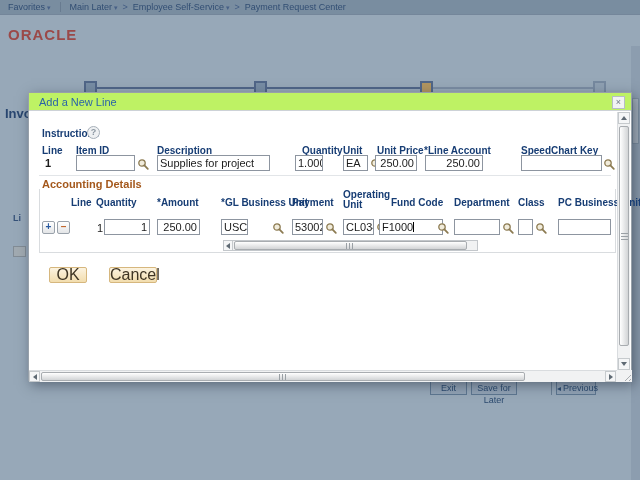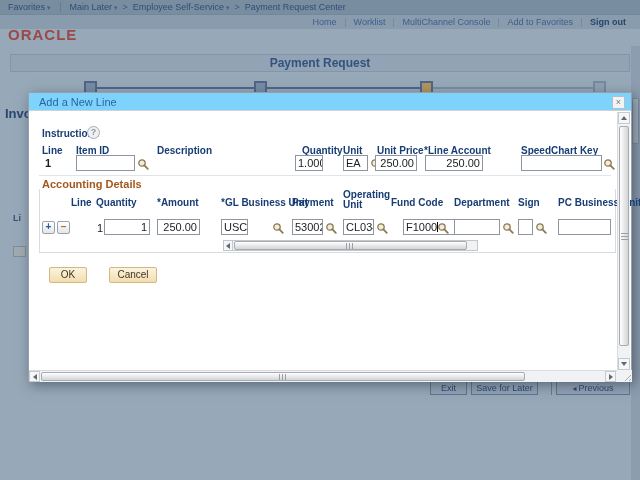--- a/index.html
+++ b/index.html
@@ -45,21 +45,21 @@
   .prev-arrow { font-size:8px; margin-right:2px; }
 
   .pagescroll { position:absolute; right:0; top:46px; width:9px; height:434px; background:#97a9ba; }
   .pagescroll-thumb { position:absolute; right:1px; top:52px; width:7px; height:46px; background:#b6c2cc; border:1px solid #8699aa; }
 
   .overlay { position:absolute; left:0; top:0; width:640px; height:480px; background:rgba(88,100,116,0.16); z-index:5; }
 
   
   .modal { position:absolute; left:28px; top:92px; width:604px; height:289px; background:#ffffff;
            border:1px solid #97a0a9; box-shadow:3px 4px 12px rgba(30,40,55,0.5); z-index:10; }
-  .mtitlebar { position:absolute; left:0; top:0; width:100%; height:18px; border-bottom:1px solid #cdd2d7; background:#7dd3fc; }
+  .mtitlebar { position:absolute; left:0; top:0; width:100%; height:18px; border-bottom:1px solid #cdd2d7; background:#bef264; }
   .mtitle-text { position:absolute; left:10px; top:3px; font-size:11px; color:#2a64a8; }
   .mclose { position:absolute; right:6px; top:3px; width:13px; height:13px; background:#f2f3f4;
             border:1px solid #b7bec5; color:#6e7984; font-size:9px; line-height:11px; text-align:center; cursor:default; }
 
   .lbl { position:absolute; font-size:10px; font-weight:bold; color:#173d74; white-space:nowrap; }
   .dval { position:absolute; font-size:11px; font-weight:bold; color:#1c1c1c; }
   .inp { position:absolute; top:62px; height:16px; background:#fff; border:1px solid #8d95a0;
          font-size:11px; color:#1c1c1c; padding:1px 2px; line-height:12px; overflow:hidden; white-space:nowrap; }
   .num { text-align:right; }
   .lkw { position:absolute; width:13px; height:13px; }
@@ -72,21 +72,21 @@
   .gridbox { position:absolute; left:10px; top:96px; width:577px; height:64px;
              border-left:1px solid #d9dcdf; border-right:1px solid #d9dcdf; border-bottom:1px solid #d9dcdf; }
   .ghdr { position:absolute; top:104px; font-size:10px; font-weight:bold; color:#173d74; white-space:nowrap; }
   .ghdr.wrap { top:97px; white-space:normal; width:46px; line-height:10px; }
   .ginp { top:126px; }
   .gbtn { position:absolute; top:128px; width:13px; height:13px; background:linear-gradient(#ffffff,#e3e5e7);
           border:1px solid #9aa2ab; border-radius:2px; font-size:10px; font-weight:bold; text-align:center; line-height:10px; }
   .caret { display:inline-block; width:1px; height:10px; background:#000; vertical-align:-1px; }
 
   .btn-tan { position:absolute; top:174px; height:16px; background:linear-gradient(#fcf3e0,#f2ddae);
-             border:1px solid #d6b77e; border-radius:2px; font-size:10px; color:#3f3524;
+             border:1px solid #d6b77e; border-radius:2px; font-size:16px; color:#3f3524;
              text-align:center; line-height:14px; }
 
   
   .sb-track-v { position:absolute; left:588px; top:19px; width:13px; height:258px; background:#f1f2f3; border-left:1px solid #d9dcdf; }
   .sb-track-h { position:absolute; left:0px; top:277px; width:588px; height:12px; background:#f1f2f3; border-top:1px solid #d9dcdf; }
   .sb-btn { position:absolute; background:#f5f6f7; border:1px solid #c6cacd; display:flex; align-items:center; justify-content:center; }
   .sb-thumb { position:absolute; background:linear-gradient(90deg,#ffffff,#d2d4d6); border:1px solid #a8acb0;
               border-radius:2px; display:flex; align-items:center; justify-content:center; }
   .sb-thumb.h { background:linear-gradient(180deg,#ffffff,#d2d4d6); }
   .grip-v { width:7px; height:8px; background:repeating-linear-gradient(0deg,#9aa0a5 0 1px, transparent 1px 3px); }
@@ -110,55 +110,43 @@
   <div class="topbar">
     <span class="crumb"><span>Favorites</span><span class="dd">▾</span></span>
     <span class="vdiv"></span>
     <span class="crumb"><span>Main Later</span><span class="dd">▾</span></span>
     <span class="bsep">&gt;</span>
     <span class="crumb"><span>Employee Self-Service</span><span class="dd">▾</span></span>
     <span class="bsep">&gt;</span>
     <span class="crumb">Payment Request Center</span>
   </div>
 
-  <div class="linksbar">
-    <span>Home</span>
-    <span class="vdiv"></span>
-    <span>Worklist</span>
-    <span class="vdiv"></span>
-    <span>MultiChannel Console</span>
-    <span class="vdiv"></span>
-    <span>Add to Favorites</span>
-    <span class="vdiv"></span>
-    <span class="signout">Sign out</span>
-  </div>
 
   <div class="logo">ORACLE</div>
 
-  <div class="ptitle">Payment Request</div>
 
   <div class="train-line1"></div>
   <div class="train-line2"></div>
   <div class="stop" style="left:84px"></div>
   <div class="stop" style="left:254px"></div>
   <div class="stop gold" style="left:420px"></div>
   <div class="stop future" style="left:593px"></div>
 
   <div class="partial-heading">Invo</div>
   <div class="partial-label">Li</div>
   <div class="partial-btn"></div>
 
   <div class="pagescroll">
     <div class="pagescroll-thumb"></div>
   </div>
 
   <div class="footer-btn" style="left:430px;width:37px">Exit</div>
-  <div class="footer-btn" style="left:471px;width:67px">Save for Later</div>
+  <div class="footer-btn" style="left:471px;width:46px">Save for Later</div>
   <div class="footer-div"></div>
-  <div class="footer-btn" style="left:556px;width:74px"><span class="prev-arrow">◂</span><span>Previous</span></div>
+  <div class="footer-btn" style="left:556px;width:40px"><span class="prev-arrow">◂</span><span>Previous</span></div>
 
   <div class="overlay"></div>
 
   <div class="modal">
     <div class="mtitlebar">
       <span class="mtitle-text">Add a New Line</span>
     </div>
     <div class="mclose">×</div>
 
     <div class="lbl" style="left:13px;top:35px">Instructions</div>
@@ -172,20 +160,21 @@
     <div class="lbl" style="left:348px;top:52px">Unit Price</div>
     <div class="lbl" style="left:395px;top:52px">*Line Account</div>
     <div class="lbl" style="left:492px;top:52px">SpeedChart Key</div>
 
     <div class="dval" style="left:16px;top:64px">1</div>
     <div class="inp" style="left:47px;width:59px"></div>
     <span class="lkw" style="left:108px;top:64px"><svg width="13" height="13" viewBox="0 0 13 13">
           <circle cx="5" cy="5" r="3.2" fill="#f1ecdc" stroke="#8c7b52" stroke-width="1.3"></circle>
           <line x1="7.4" y1="7.4" x2="10.8" y2="10.8" stroke="#8c7b52" stroke-width="1.8" stroke-linecap="round"></line>
         </svg></span>
+    <div class="inp" style="left:128px;width:113px">Supplies for project</div>
     <div class="inp num" style="left:266px;width:28px">1.0000</div>
     <div class="inp" style="left:314px;width:25px">EA</div>
     <span class="lkw" style="left:341px;top:64px"><svg width="13" height="13" viewBox="0 0 13 13">
           <circle cx="5" cy="5" r="3.2" fill="#f1ecdc" stroke="#8c7b52" stroke-width="1.3"></circle>
           <line x1="7.4" y1="7.4" x2="10.8" y2="10.8" stroke="#8c7b52" stroke-width="1.8" stroke-linecap="round"></line>
         </svg></span>
     <div class="inp num" style="left:346px;width:42px">250.00</div>
     <div class="inp num" style="left:396px;width:58px">250.00</div>
     <div class="inp" style="left:492px;width:81px"></div>
     <span class="lkw" style="left:574px;top:64px"><svg width="13" height="13" viewBox="0 0 13 13">
@@ -198,21 +187,21 @@
     <div class="gridbox"></div>
 
     <div class="ghdr" style="left:42px">Line</div>
     <div class="ghdr" style="left:67px">Quantity</div>
     <div class="ghdr" style="left:128px">*Amount</div>
     <div class="ghdr" style="left:192px">*GL Business Unit</div>
     <div class="ghdr" style="left:263px">Payment</div>
     <div class="ghdr wrap" style="left:314px">Operating Unit</div>
     <div class="ghdr" style="left:362px">Fund Code</div>
     <div class="ghdr" style="left:425px">Department</div>
-    <div class="ghdr" style="left:489px">Sign</div>
+    <div class="ghdr" style="left:489px">Class</div>
     <div class="ghdr" style="left:529px">PC Business Unit</div>
 
     <div class="gbtn" style="left:13px;color:#2a5aa0">+</div>
     <div class="gbtn" style="left:28px;color:#c0632a">–</div>
     <div class="dval" style="left:68px;top:129px;font-weight:normal">1</div>
     <div class="inp num ginp" style="left:75px;width:46px">1</div>
     <div class="inp num ginp" style="left:128px;width:43px">250.00</div>
     <div class="inp ginp" style="left:192px;width:27px">USC01</div>
     <span class="lkw" style="left:243px;top:128px"><svg width="13" height="13" viewBox="0 0 13 13">
           <circle cx="5" cy="5" r="3.2" fill="#f1ecdc" stroke="#8c7b52" stroke-width="1.3"></circle>
@@ -221,21 +210,21 @@
     <div class="inp ginp" style="left:263px;width:31px">53002</div>
     <span class="lkw" style="left:296px;top:128px"><svg width="13" height="13" viewBox="0 0 13 13">
           <circle cx="5" cy="5" r="3.2" fill="#f1ecdc" stroke="#8c7b52" stroke-width="1.3"></circle>
           <line x1="7.4" y1="7.4" x2="10.8" y2="10.8" stroke="#8c7b52" stroke-width="1.8" stroke-linecap="round"></line>
         </svg></span>
     <div class="inp ginp" style="left:314px;width:31px">CL034</div>
     <span class="lkw" style="left:347px;top:128px"><svg width="13" height="13" viewBox="0 0 13 13">
           <circle cx="5" cy="5" r="3.2" fill="#f1ecdc" stroke="#8c7b52" stroke-width="1.3"></circle>
           <line x1="7.4" y1="7.4" x2="10.8" y2="10.8" stroke="#8c7b52" stroke-width="1.8" stroke-linecap="round"></line>
         </svg></span>
-    <div class="inp ginp" style="left:374px;width:64px"><span>F1000</span><span class="caret"></span></div>
+    <div class="inp ginp" style="left:350px;width:64px"><span>F1000</span><span class="caret"></span></div>
     <span class="lkw" style="left:408px;top:128px"><svg width="13" height="13" viewBox="0 0 13 13">
           <circle cx="5" cy="5" r="3.2" fill="#f1ecdc" stroke="#8c7b52" stroke-width="1.3"></circle>
           <line x1="7.4" y1="7.4" x2="10.8" y2="10.8" stroke="#8c7b52" stroke-width="1.8" stroke-linecap="round"></line>
         </svg></span>
     <div class="inp ginp" style="left:425px;width:46px"></div>
     <span class="lkw" style="left:473px;top:128px"><svg width="13" height="13" viewBox="0 0 13 13">
           <circle cx="5" cy="5" r="3.2" fill="#f1ecdc" stroke="#8c7b52" stroke-width="1.3"></circle>
           <line x1="7.4" y1="7.4" x2="10.8" y2="10.8" stroke="#8c7b52" stroke-width="1.8" stroke-linecap="round"></line>
         </svg></span>
     <div class="inp ginp" style="left:489px;width:15px"></div>

